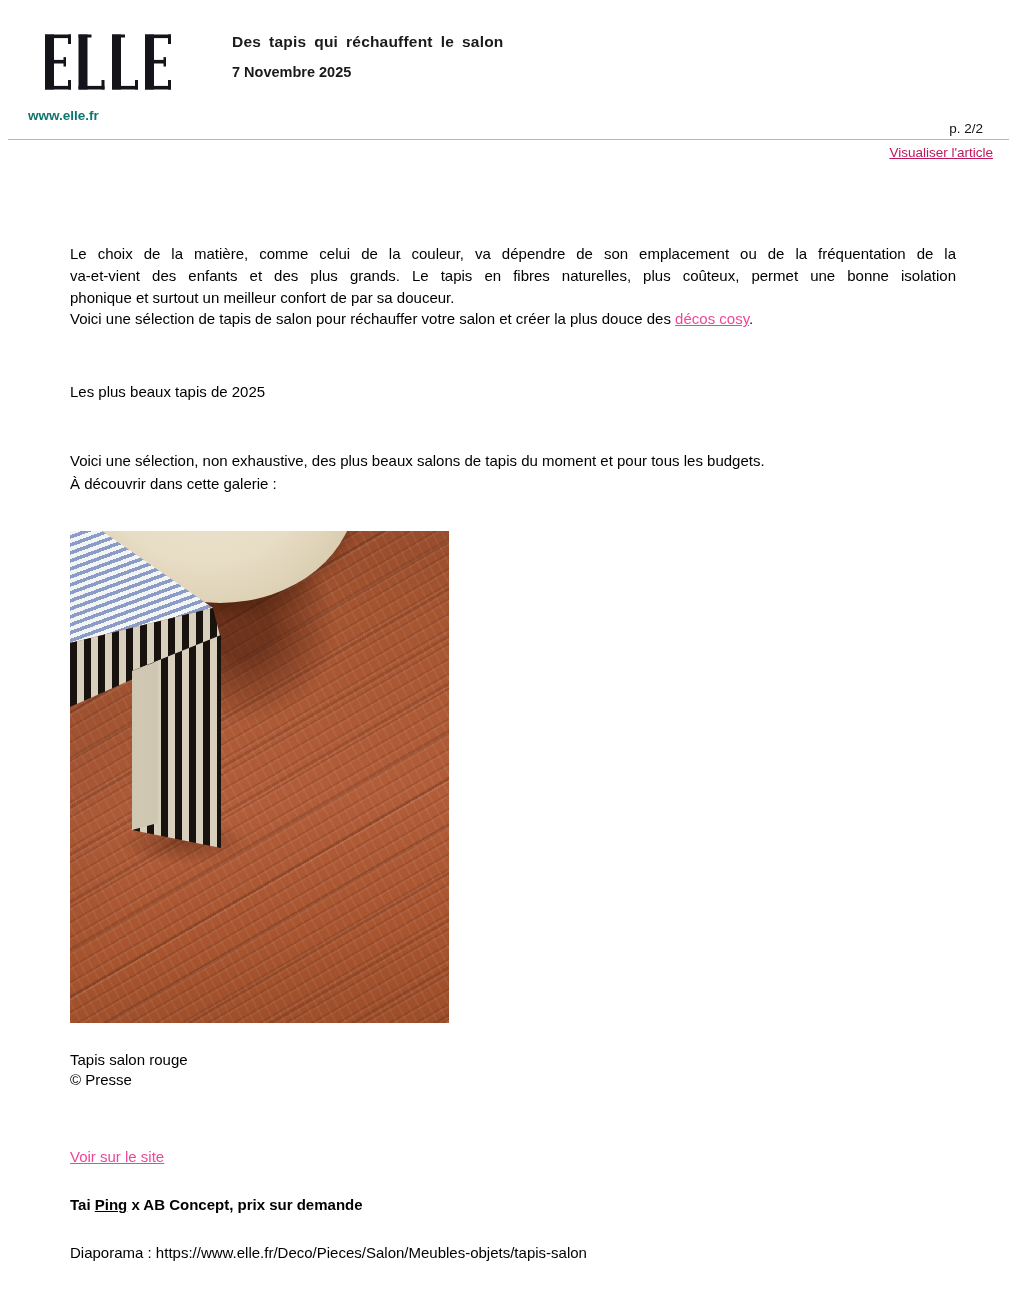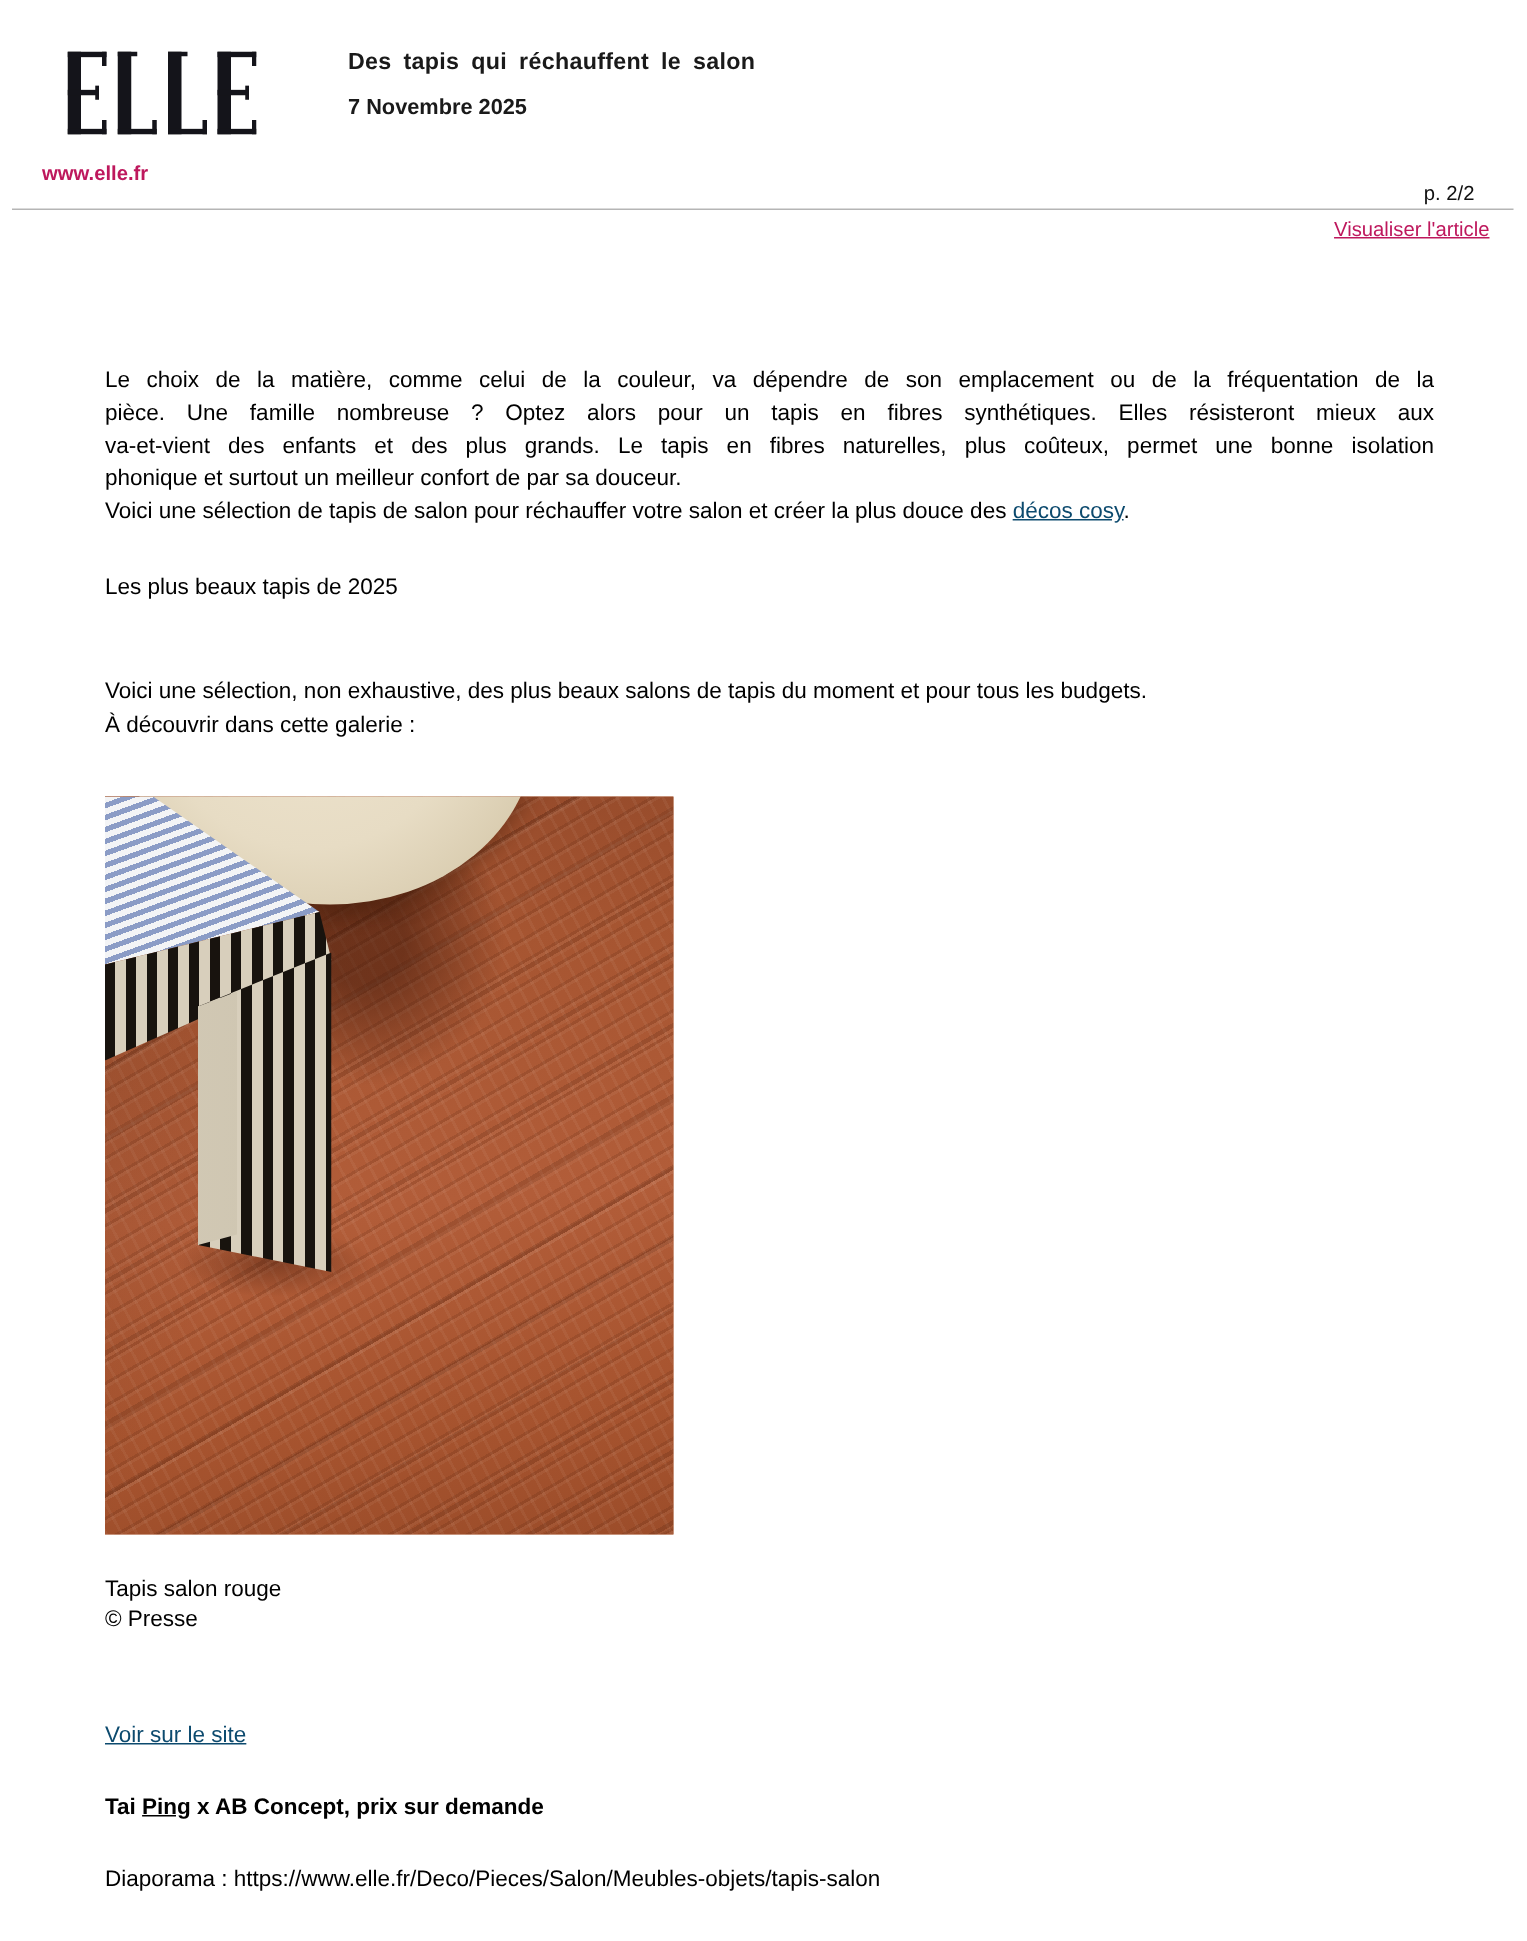--- a/index.html
+++ b/index.html
@@ -21,35 +21,35 @@
     font-size: 15.5px; font-weight: bold; letter-spacing: 0.2px; word-spacing: 3.5px;
     color: #1a1a1a;
     text-align: right;
   }
   .doc-date {
     position: absolute; left: 232px; top: 64px;
     font-size: 14.5px; font-weight: bold; color: #1a1a1a;
   }
   .site-name {
     position: absolute; left: 28px; top: 108px;
-    font-size: 13.5px; font-weight: bold; color: #be185d;
+    font-size: 13.5px; font-weight: bold; color: #0f766e;
   }
   .page-number {
     position: absolute; right: 35px; top: 121px;
     font-size: 13.5px; color: #111;
   }
   .header-rule {
     position: absolute; left: 8px; right: 9px; top: 139px;
     height: 1px; background: #b5b5b5;
   }
   .visualize-link {
     position: absolute; right: 25px; top: 145px;
     font-size: 13.5px; color: #be185d; text-decoration: underline; cursor: pointer;
   }
-  a.inline-link { color: #0c4a6e; text-decoration: underline; cursor: pointer; }
+  a.inline-link { color: #ec4899; text-decoration: underline; cursor: pointer; }
 
   
   .article-block { position: absolute; left: 70px; width: 886px; font-size: 15px; }
   .para { top: 243px; line-height: 21.8px; }
   .jline { text-align: justify; text-align-last: justify; }
   .std-line { position: absolute; left: 70px; font-size: 15px; line-height: 20px; color: #000; }
   .u-black { text-decoration: underline; }
 
   
   .photo {
@@ -145,21 +145,20 @@
 
   <div class="site-name">www.elle.fr</div>
   <div class="page-number">p. 2/2</div>
 
   <div class="header-rule"></div>
 
   <a class="visualize-link">Visualiser l'article</a>
 
   <div class="article-block para">
     <div class="jline">Le choix de la matière, comme celui de la couleur, va dépendre de son emplacement ou de la fréquentation de la</div>
-    <div class="jline">pièce. Une famille nombreuse ? Optez alors pour un tapis en fibres synthétiques. Elles résisteront mieux aux</div>
     <div class="jline">va-et-vient des enfants et des plus grands. Le tapis en fibres naturelles, plus coûteux, permet une bonne isolation</div>
     <div>phonique et surtout un meilleur confort de par sa douceur.</div>
     <div><span>Voici une sélection de tapis de salon pour réchauffer votre salon et créer la plus douce des </span><a class="inline-link">décos cosy</a><span>.</span></div>
   </div>
 
   <div class="std-line" style="top:382px;">Les plus beaux tapis de 2025</div>
   <div class="std-line" style="top:431px;margin-top:20px;">Voici une sélection, non exhaustive, des plus beaux salons de tapis du moment et pour tous les budgets.</div>
   <div class="std-line" style="top:474px;">À découvrir dans cette galerie :</div>
 
   <div class="photo" role="img" aria-label="striped black and white table leg on a rust red knitted-pattern rug with cream pouf">

